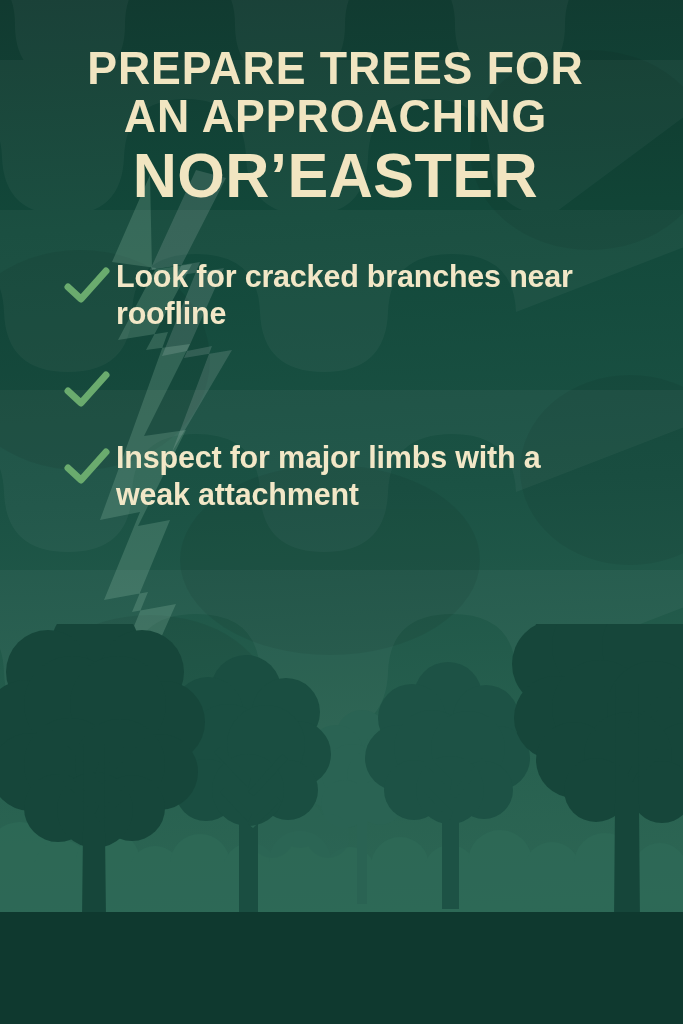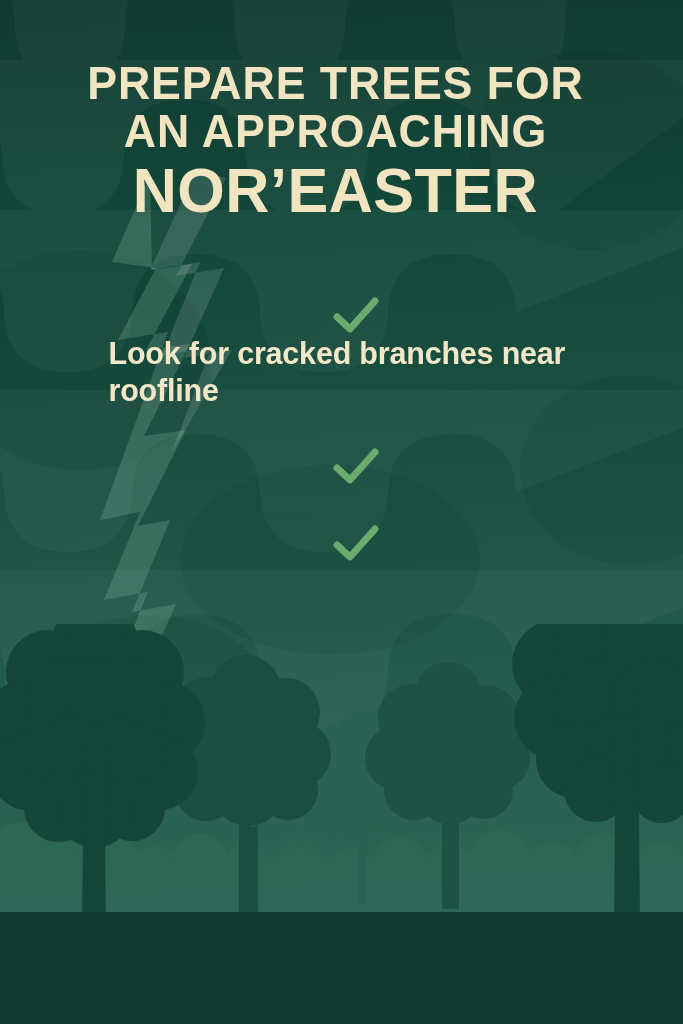--- a/index.html
+++ b/index.html
@@ -45,21 +45,21 @@
     pointer-events: none;
   }
 
   
   .content {
     position: relative;
     z-index: 5;
   }
 
   .title {
-    margin: 16px;
+    margin: 1px;
     padding: 44px 36px 0 24px;
     text-align: center;
     color: #f1e5c1;
     font-family: "Liberation Sans", sans-serif;
     font-weight: 700;
     letter-spacing: 0.5px;
     line-height: 0.98;
   }
   .title-l1, .title-l2 {
     display: block;
@@ -76,23 +76,22 @@
     transform: scaleX(0.97);
   }
 
   .checklist {
     list-style: none;
     margin: 0;
     padding: 50px 30px 0 64px;
   }
   .check-item {
     display: flex;
-    align-items: center;
+    align-items: flex-start;
     margin-bottom: 30px;
-    flex-direction: column;
   }
   .check-icon {
     flex: 0 0 auto;
     width: 52px;
     padding-top: 9px;
   }
   .check-icon svg { display: block; }
   .check-text {
     color: #f2e7c7;
     font-size: 30.5px;
@@ -315,17 +314,18 @@
         </span>
       </li>
 
 
       <li class="check-item">
         <span class="check-icon">
           <svg width="46" height="38" viewBox="0 0 46 38" aria-hidden="true">
             <path d="M4,20 L17,32 L42,4" fill="none" stroke="#6aab6e" stroke-width="7" stroke-linecap="round" stroke-linejoin="round"></path>
           </svg>
         </span>
+        <span class="check-text">Inspect for major limbs with a weak attachment</span>
       </li>
 
     </ul>
   </div>
 </div>
 
 </body></html>

